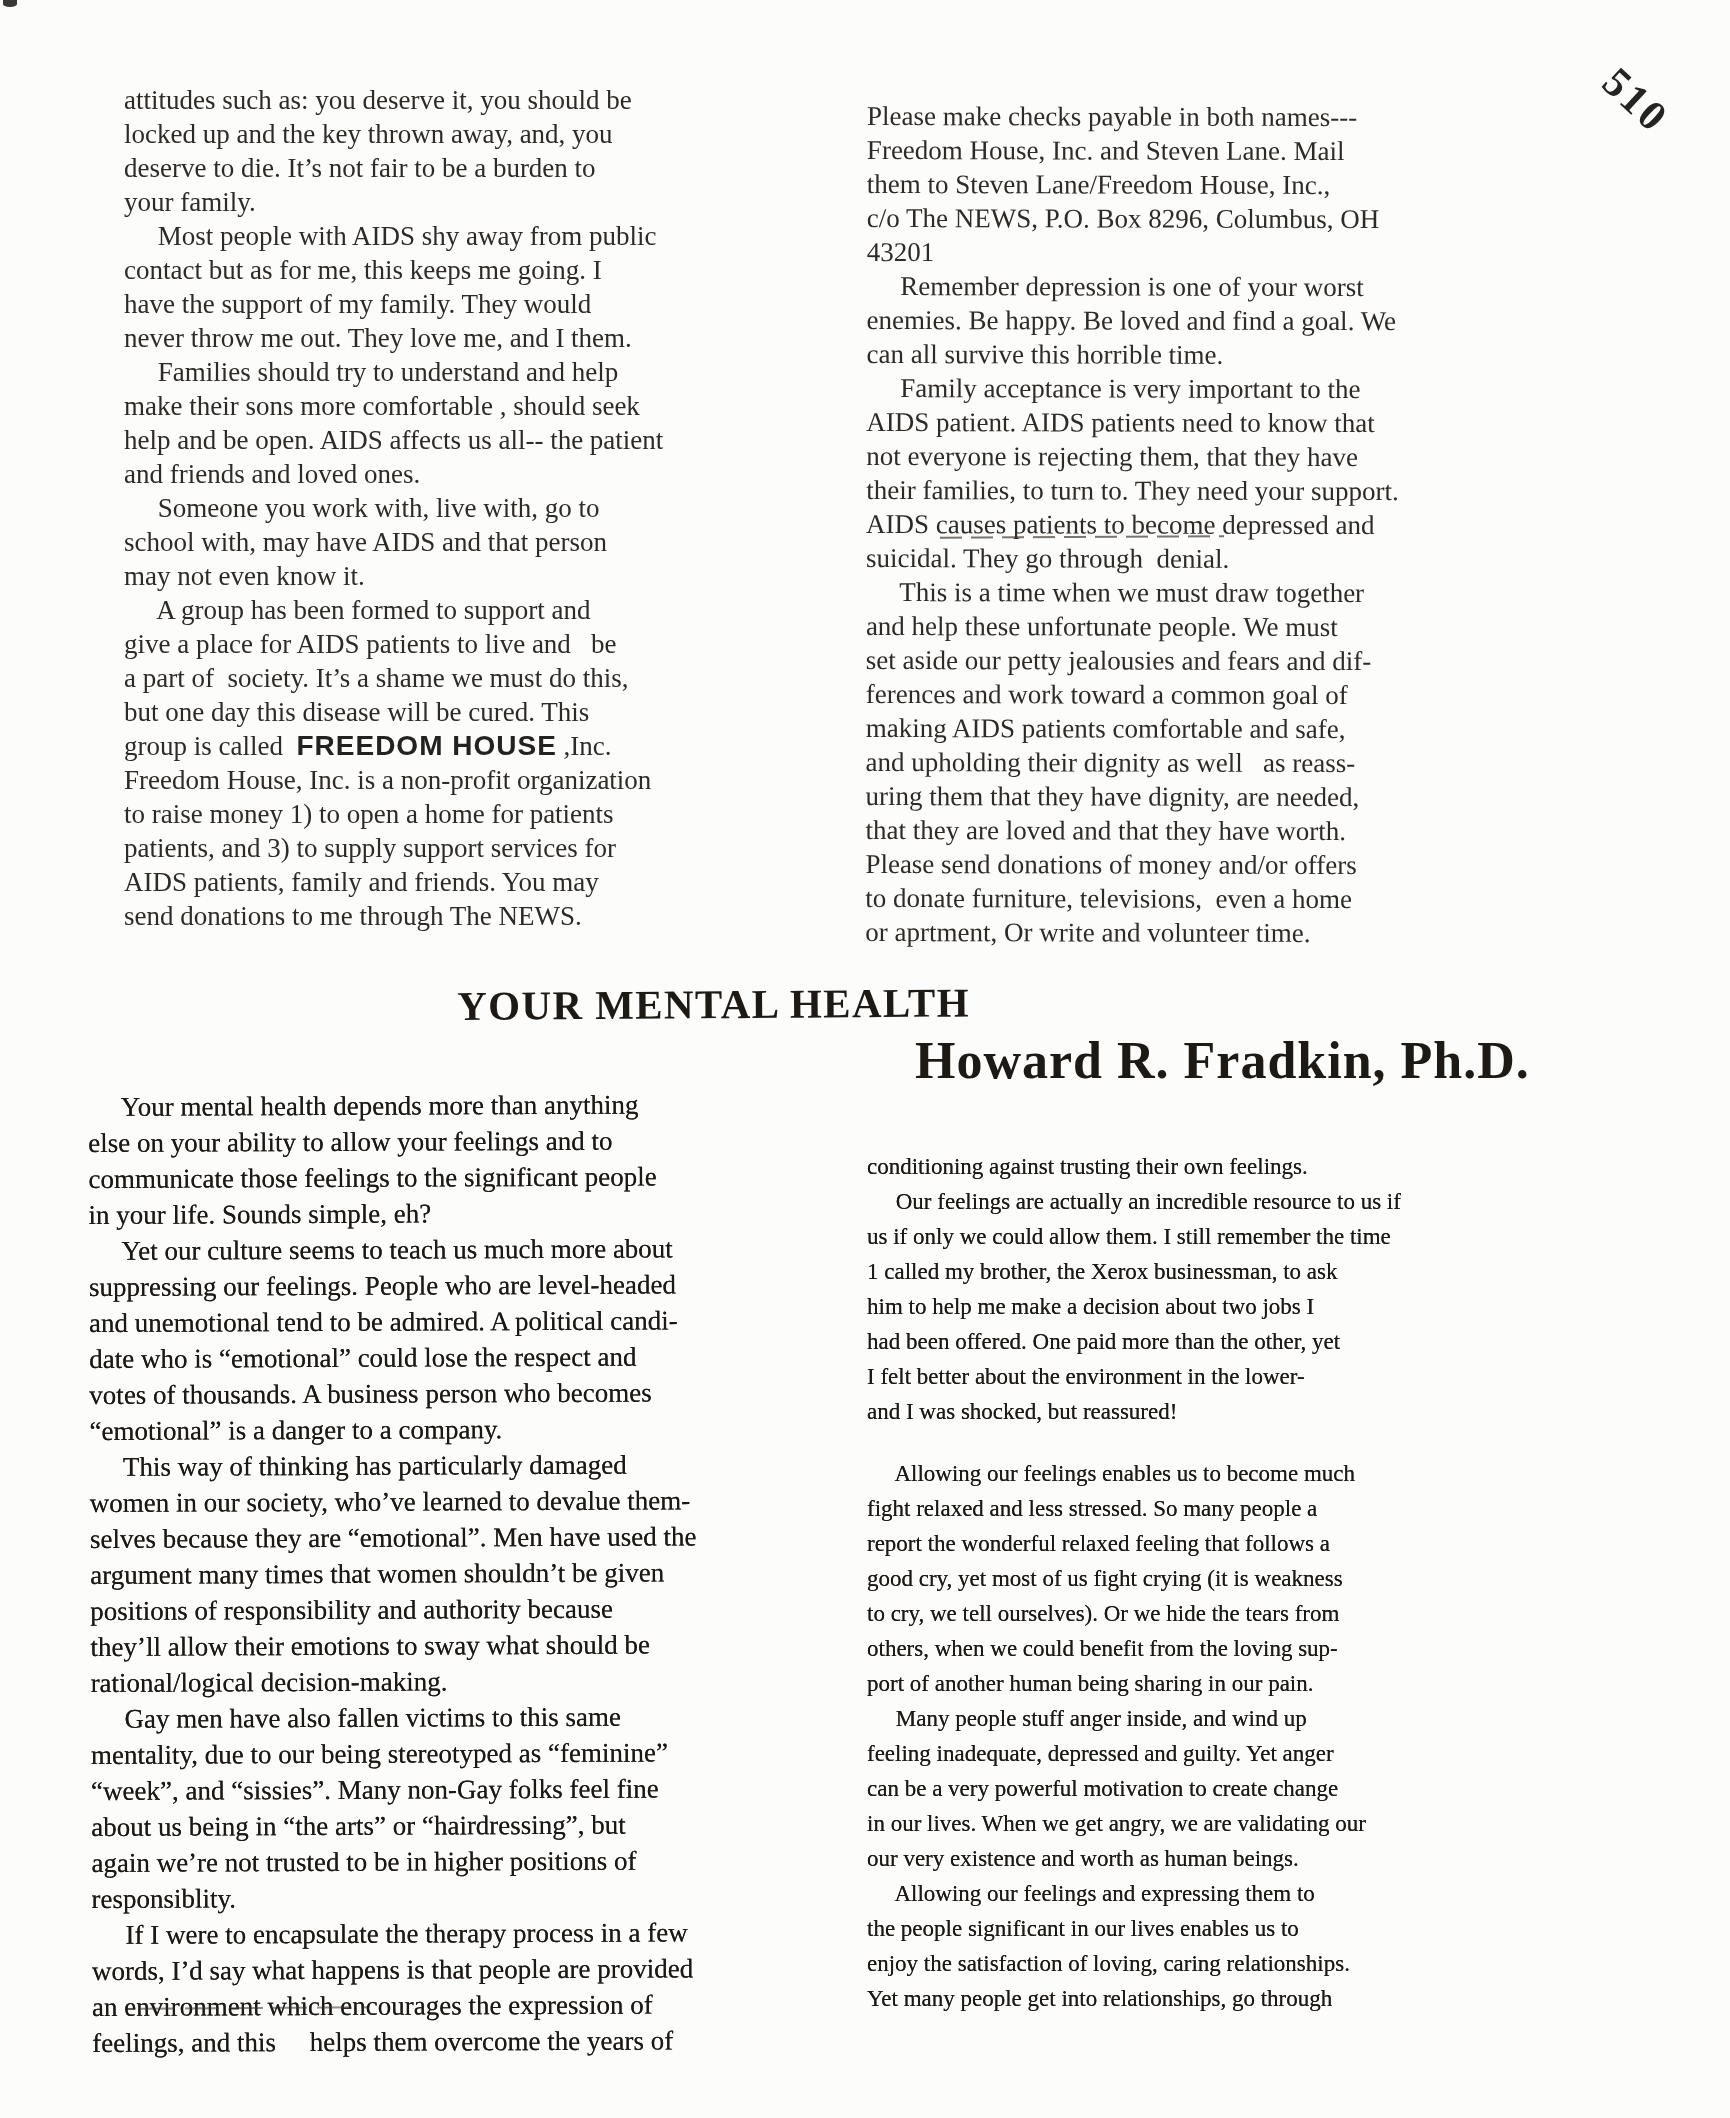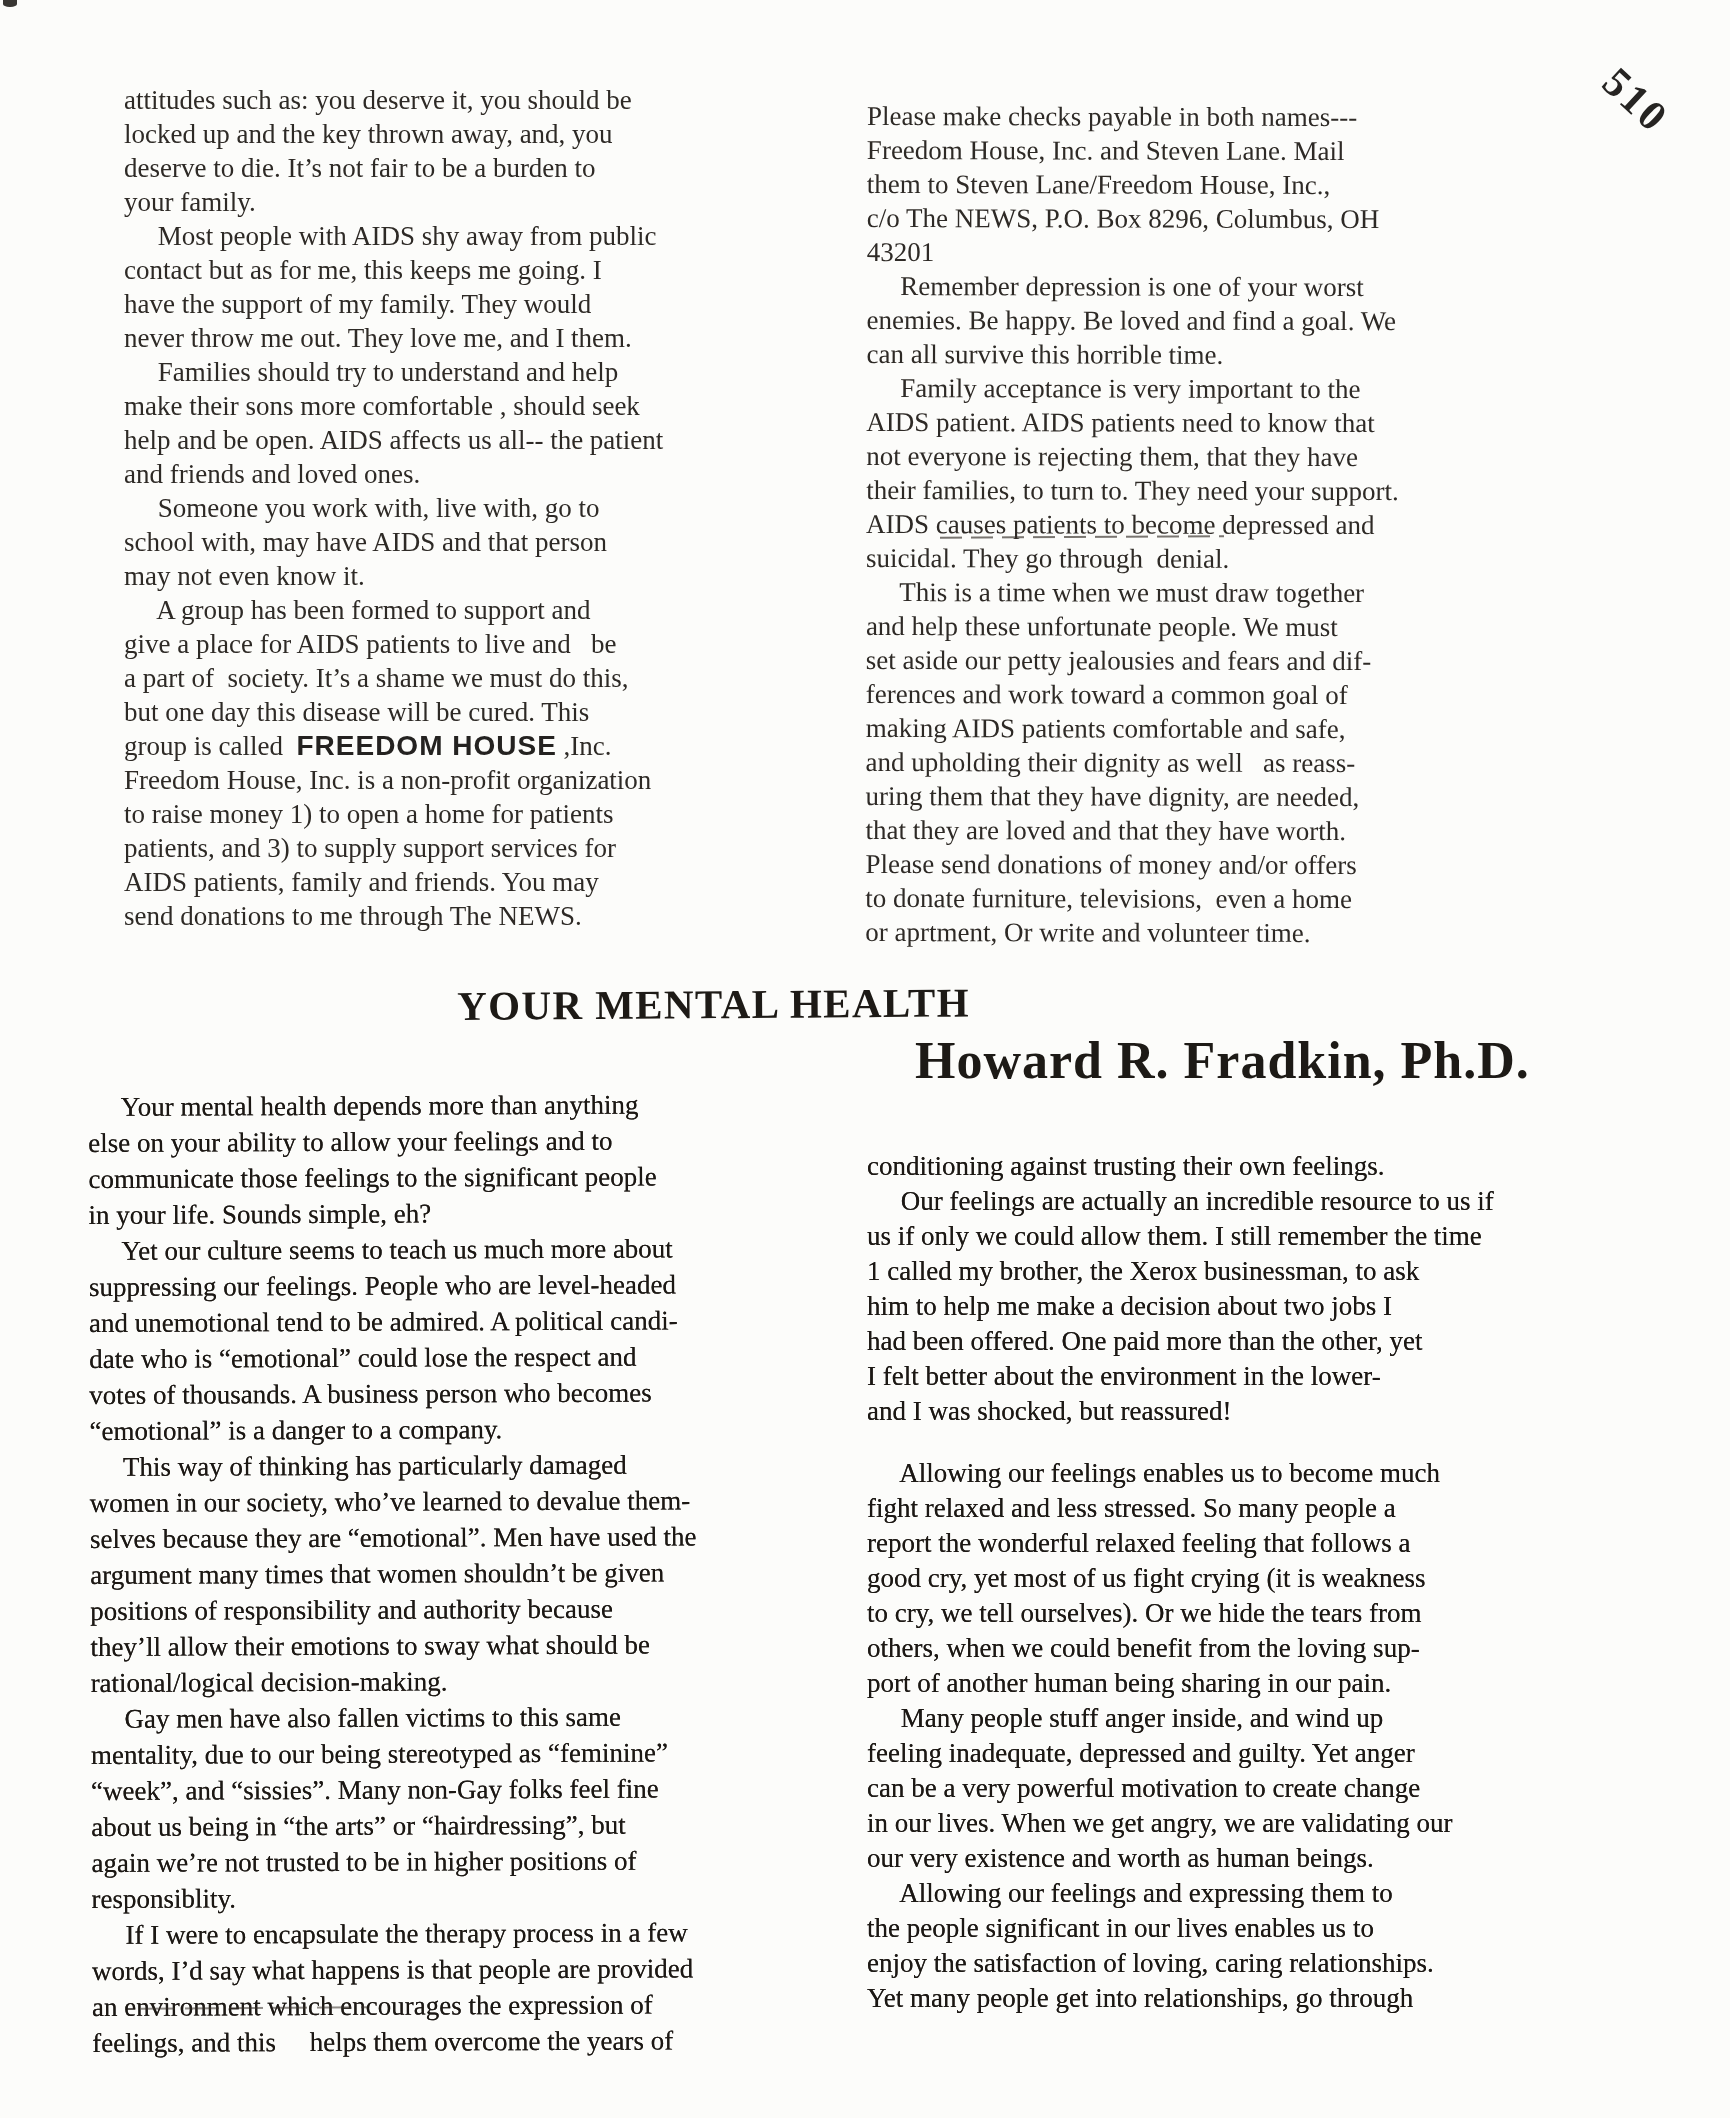--- a/index.html
+++ b/index.html
@@ -31,21 +31,21 @@
   
   .col-bottom-left {
     left: 88px; top: 1089px;
     font-size: 27px; line-height: 36px;
     color: #1c1814;
     text-shadow: 0 0 0.6px rgba(25,20,16,0.85);
     transform: rotate(-0.25deg); transform-origin: 0 0;
   }
   .col-bottom-right {
     left: 867px; top: 1149px;
-    font-size: 27px; line-height: 35px;
+    font-size: 23px; line-height: 35px;
     color: #1c1814;
     text-shadow: 0 0 0.6px rgba(25,20,16,0.85);
   }
   .col-bottom-right .line.spacer { height: 27px; }
   .line.spacer { height: 27px; }
 
   .brand {
     font-family: Liberation Sans, sans-serif;
     font-weight: bold;
     font-size: 28px;

